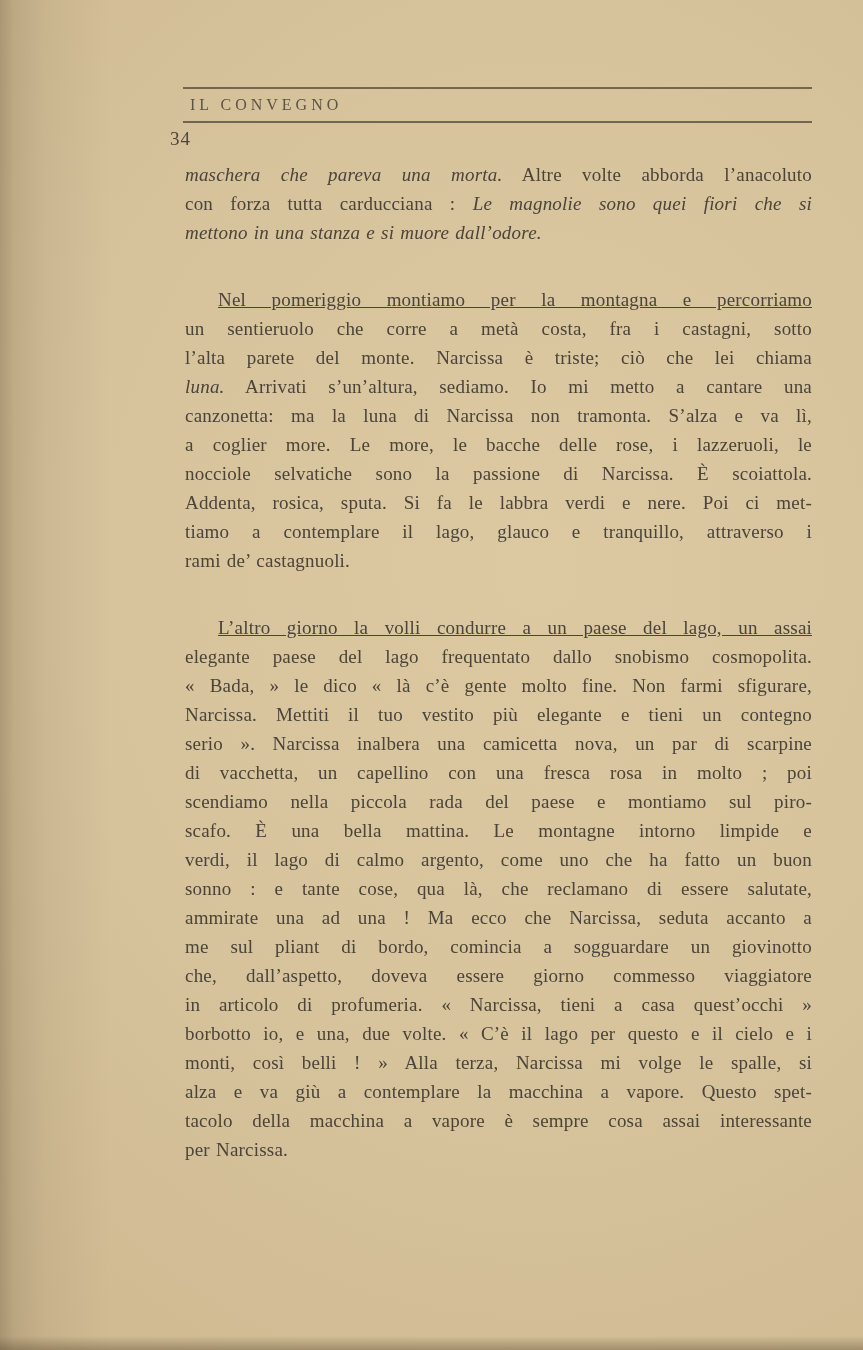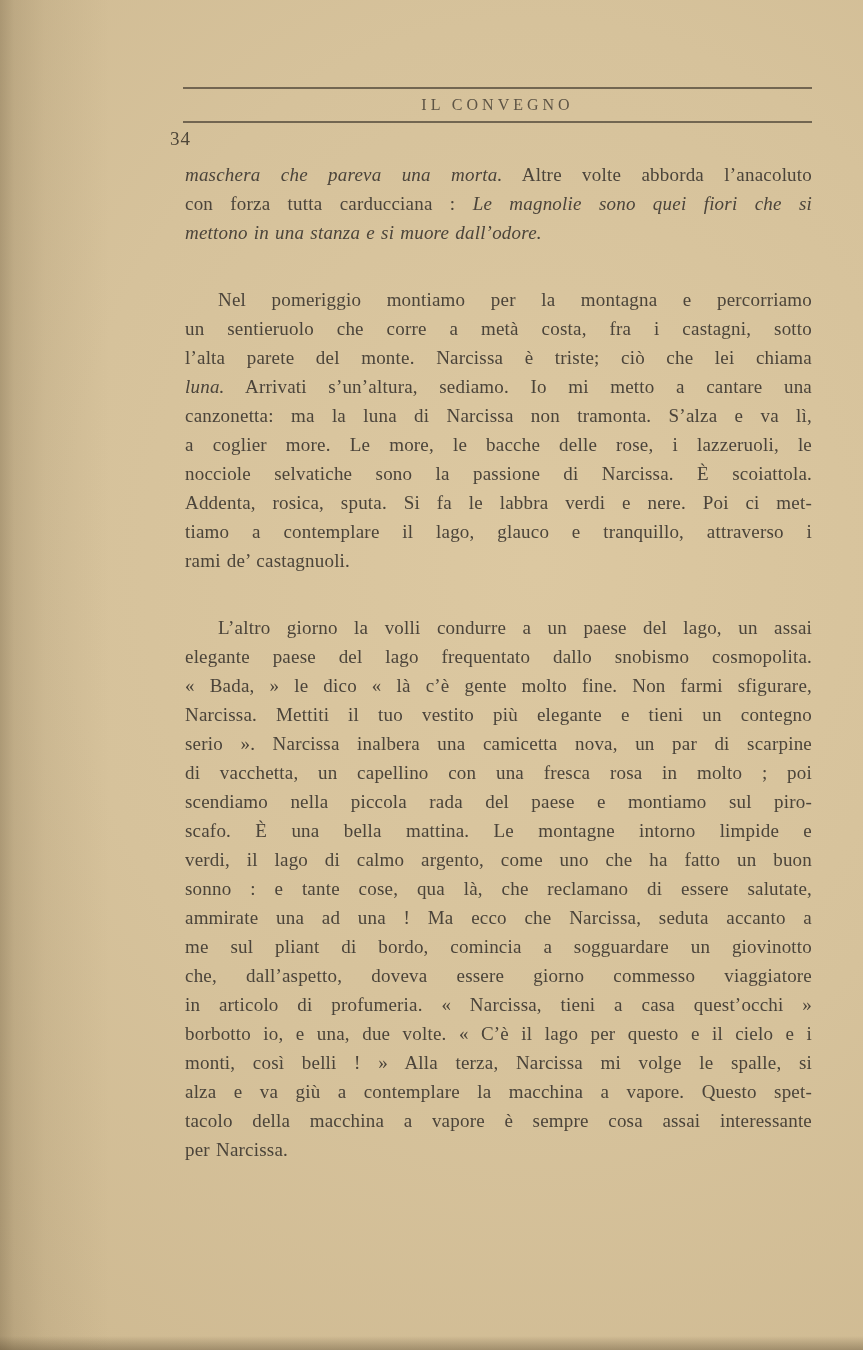--- a/index.html
+++ b/index.html
@@ -31,33 +31,33 @@
     position:absolute; left:183px; width:629px; height:2px;
     background:rgba(86,76,60,0.78);
   }
   .rule-top    { top:87px;  }
   .rule-bottom { top:121px; }
   .page-num {
     position:absolute; left:170px; top:93px;
     font-size:19px; letter-spacing:1px; color:#4f4739;margin-top:35px;
   }
   .running-title {
-    position:absolute; left:183px; top:96px; width:629px;
-    text-align:center; font-size:16px; letter-spacing:4px;
+    position:absolute; left:190px; top:96px; width:629px;
+    text-align:left; font-size:16px; letter-spacing:4px;
     color:#5d5445;
   }
   .text-block {
     position:absolute; left:185px; top:160px; width:627px;
     font-size:19px; line-height:29px;
     letter-spacing:0.2px; word-spacing:1.2px;
   }
   .paragraph { margin:0 0 38px 0; }
   .line { text-align:justify; text-align-last:justify; }
   .line.para-end { text-align-last:left; }
-  .line.indent { text-indent:33px; }
+  .line.indent { text-indent:33px;text-decoration:underline; }
   .italic { font-style:italic; }
 </style>
 </head>
 <body>
 
 <div class="page">
   <div>
     <div class="rule rule-top"></div>
     <span class="page-num">34</span>
     <span class="running-title">IL CONVEGNO</span>

